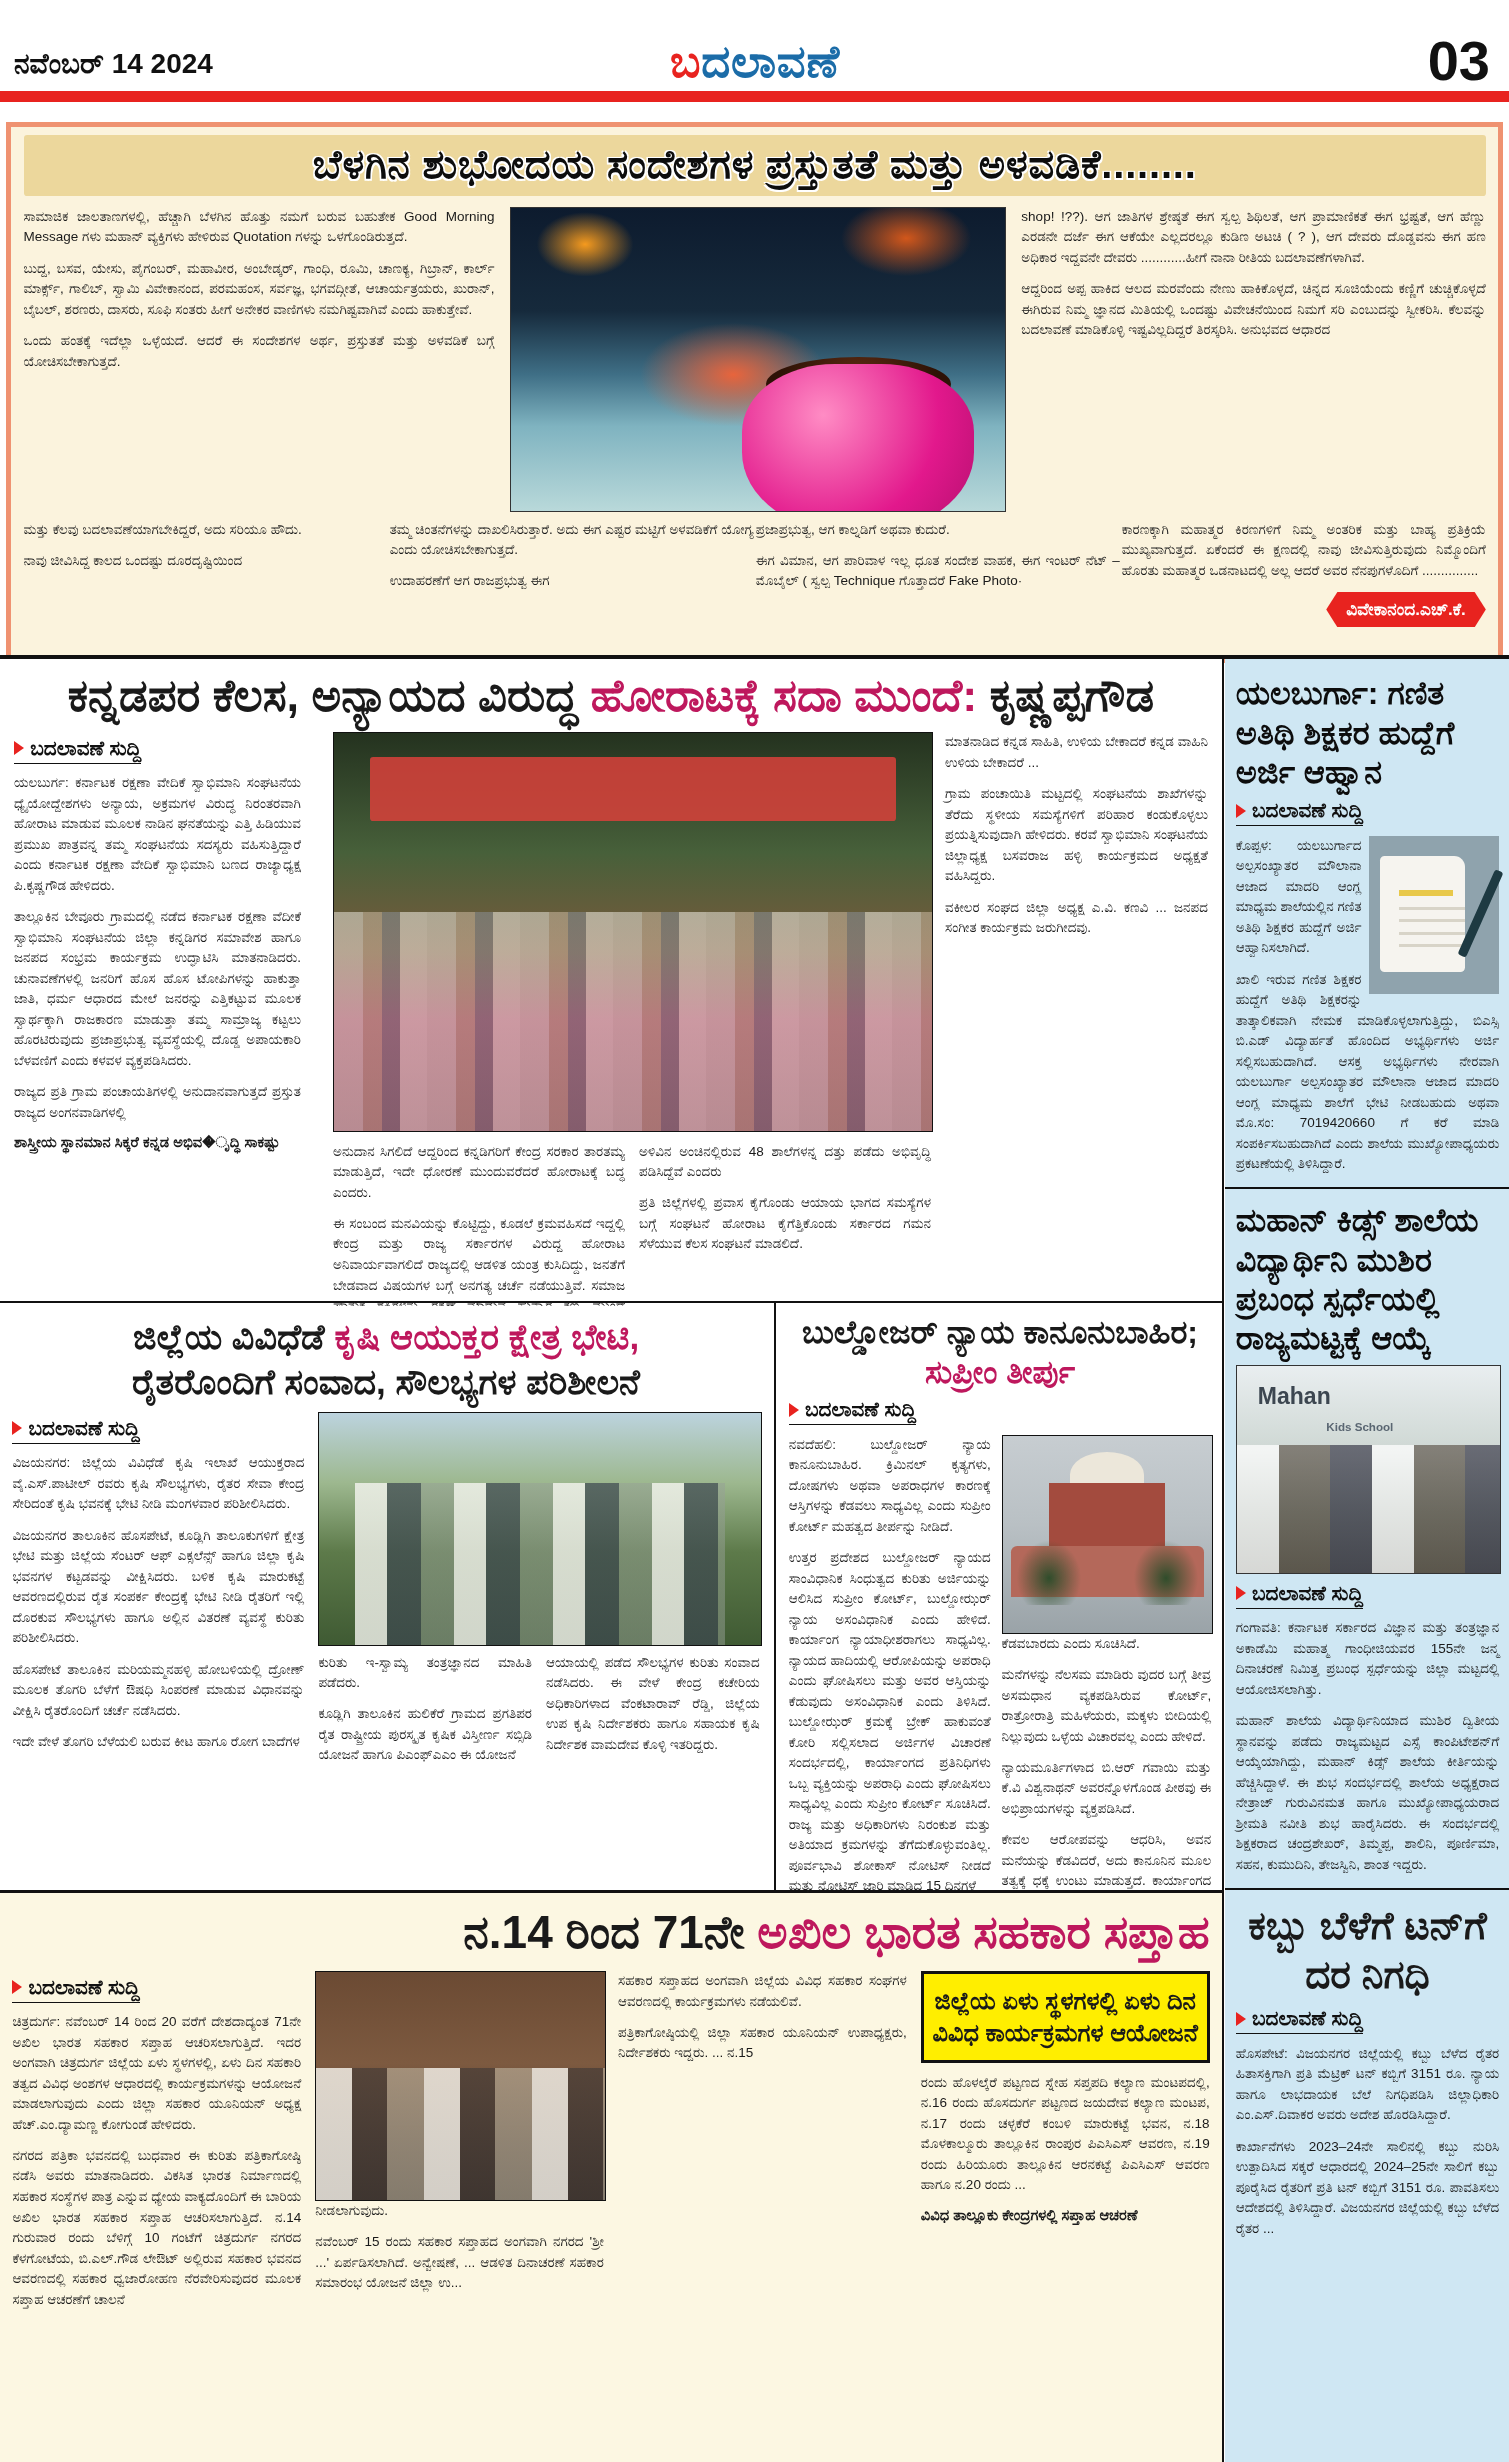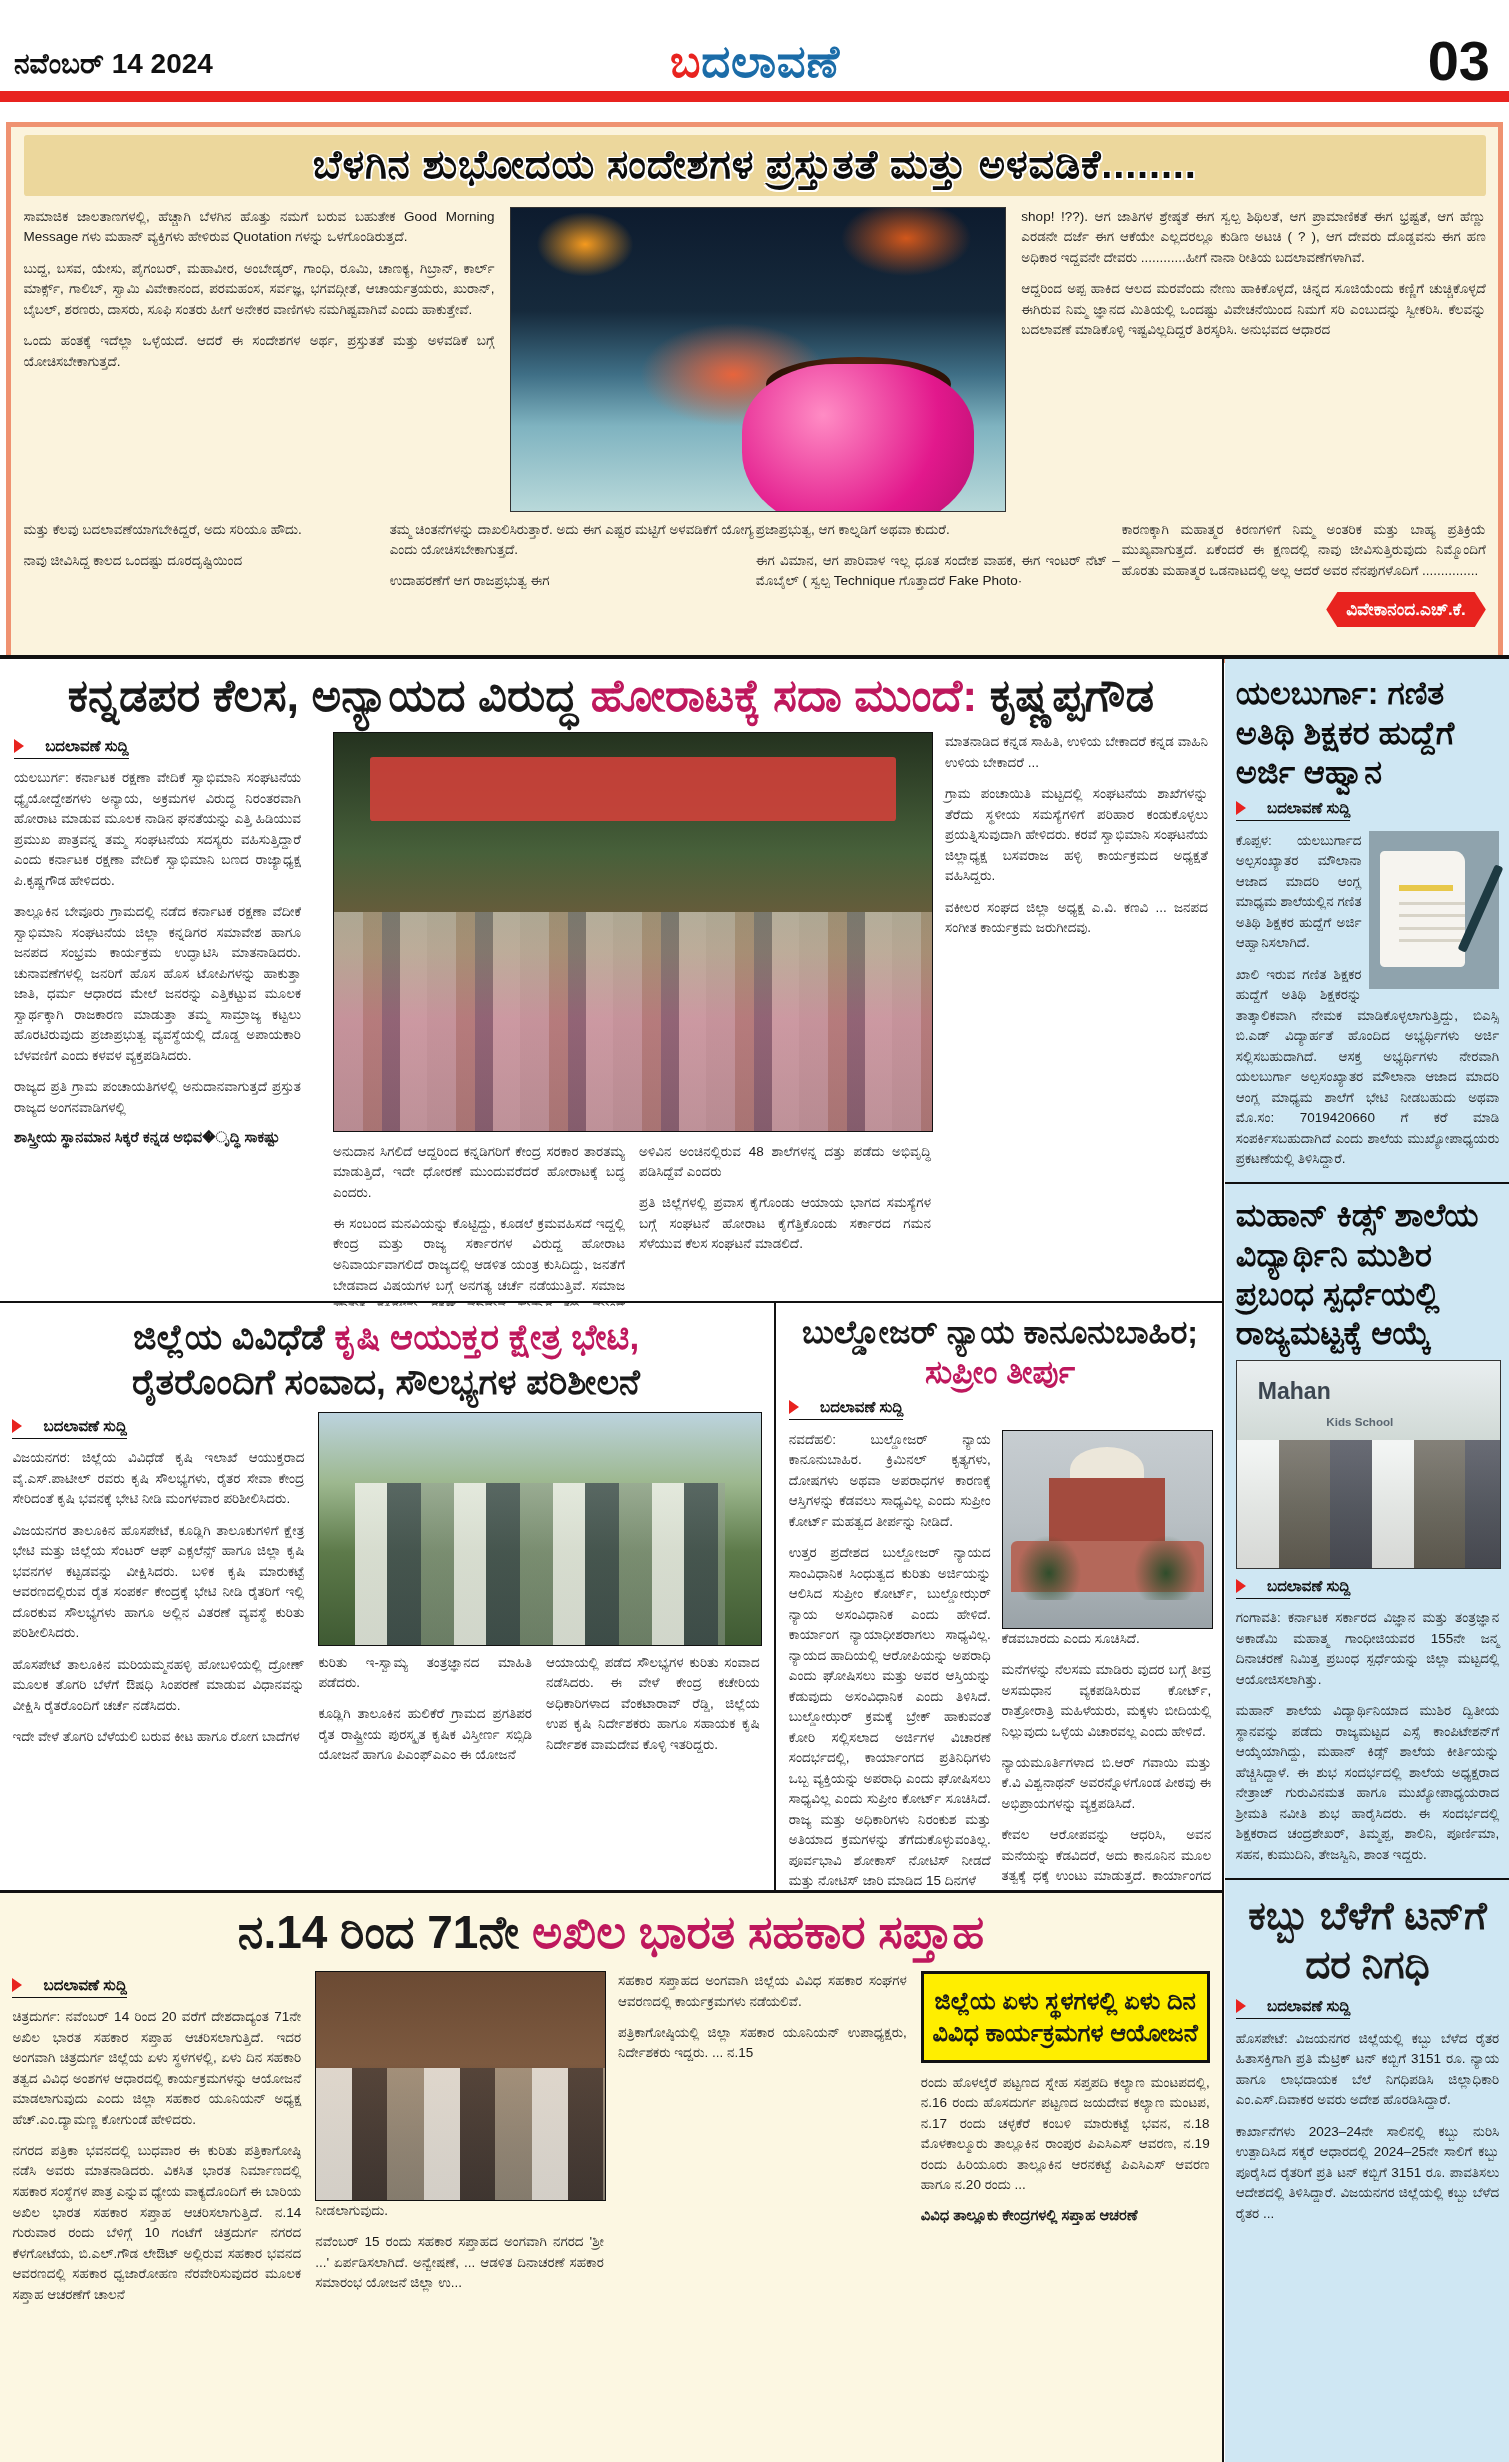--- a/index.html
+++ b/index.html
@@ -14,21 +14,21 @@
   .mast-rest{color:#1b6ca8;}
   .hdr-page{right:20px;top:28px;font-size:56px;font-weight:bold;color:#111;}
   .redbar{left:0;top:91px;width:1510px;height:10.8px;background:#e8231f;}
 
   
   .para{margin:0 0 10.8px 0;font-size:13.5px;line-height:1.52;text-align:justify;}
   .byline{display:flex;align-items:center;gap:6.2px;margin:4.6px 0 9.3px 0;border-bottom:1.5px solid #111;
           padding-bottom:3.1px;width:max-content;}
   .byline .tri{width:0;height:0;border-top:7px solid transparent;border-bottom:7px solid transparent;
                border-left:10.8px solid #e8231f;}
-  .byline .bl-text{font-size:15px;font-weight:bold;color:#111;margin-left:15px;}
+  .byline .bl-text{font-size:20px;font-weight:bold;color:#111;}
   .photo{position:relative;overflow:hidden;background:#888;}
 
   
   .lead{left:6.2px;top:122px;width:1497px;height:541px;border:5.4px solid #ef9271;background:#fbf3dd;padding:7.7px 12.4px;}
   .lead-band{background:#ecd79c;border-radius:3.1px;padding:7.7px 6.2px;text-align:center;}
   .lead-headline{font-size:40px;font-weight:900;color:#0d0d0d;letter-spacing:0.8px;
                  text-shadow:1.5px 1.5px 0 #ffffff,-1.5px -1.5px 0 #ffffff,1.5px -1.5px 0 #ffffff,-1.5px 1.5px 0 #ffffff;}
   .lead-row1{display:flex;gap:15.4px;margin-top:10.8px;}
   .lead-colL{width:471px;}
   .lead-img{width:494px;height:303px;flex:none;border:0.8px solid #333;
@@ -113,21 +113,21 @@
   .sc-dome{position:absolute;left:50%;top:8%;transform:translateX(-50%);width:74px;height:45px;
            background:#ece7da;border-radius:50% 50% 0 0;}
   .sc-base{position:absolute;left:50%;top:24%;transform:translateX(-50%);width:116px;height:69px;background:#a34b3e;}
   .sc-wing{position:absolute;bottom:18%;left:4%;width:92%;height:26%;background:#b4685a;border-radius:6.2px 6.2px 0 0;}
   .sc-trees{position:absolute;bottom:14%;left:0;width:100%;height:34%;
             background:radial-gradient(46px 54px at 22% 60%,#2f4d2b 0%,rgba(47,77,43,0) 70%),
                        radial-gradient(46px 54px at 78% 60%,#2f4d2b 0%,rgba(47,77,43,0) 70%);}
 
   
   .art5{left:0;top:1893px;width:1222px;height:569px;background:#fcf7e2;padding:4.6px 12.4px;}
-  .art5 .headline{text-align:center;font-size:46px;font-weight:900;margin:7.7px 0 10.8px 0;}
+  .art5 .headline{text-align:right;font-size:46px;font-weight:900;margin:7.7px 0 10.8px 0;}
   .art5-body{display:flex;gap:14px;}
   .art5-body .c{flex:1;}
   .sapt-photo{width:100%;height:228px;border:1.5px solid #111;
               background:linear-gradient(180deg,#6b4a33 0%,#7d5a40 40%,#4a3a2e 75%,#2e2620 100%);}
   .sapt-people{position:absolute;left:0;bottom:0;width:100%;height:58%;
                background:repeating-linear-gradient(90deg,rgba(240,236,228,.85) 0 36px,rgba(70,60,55,.7) 36px 71px,rgba(190,180,160,.6) 71px 108px);}
   .yellow-box{border:3.1px solid #111;background:#ffee00;padding:10.8px 7.7px;text-align:center;
               font-size:24px;font-weight:900;line-height:1.35;margin-bottom:9.3px;}
 </style>
 </head>

